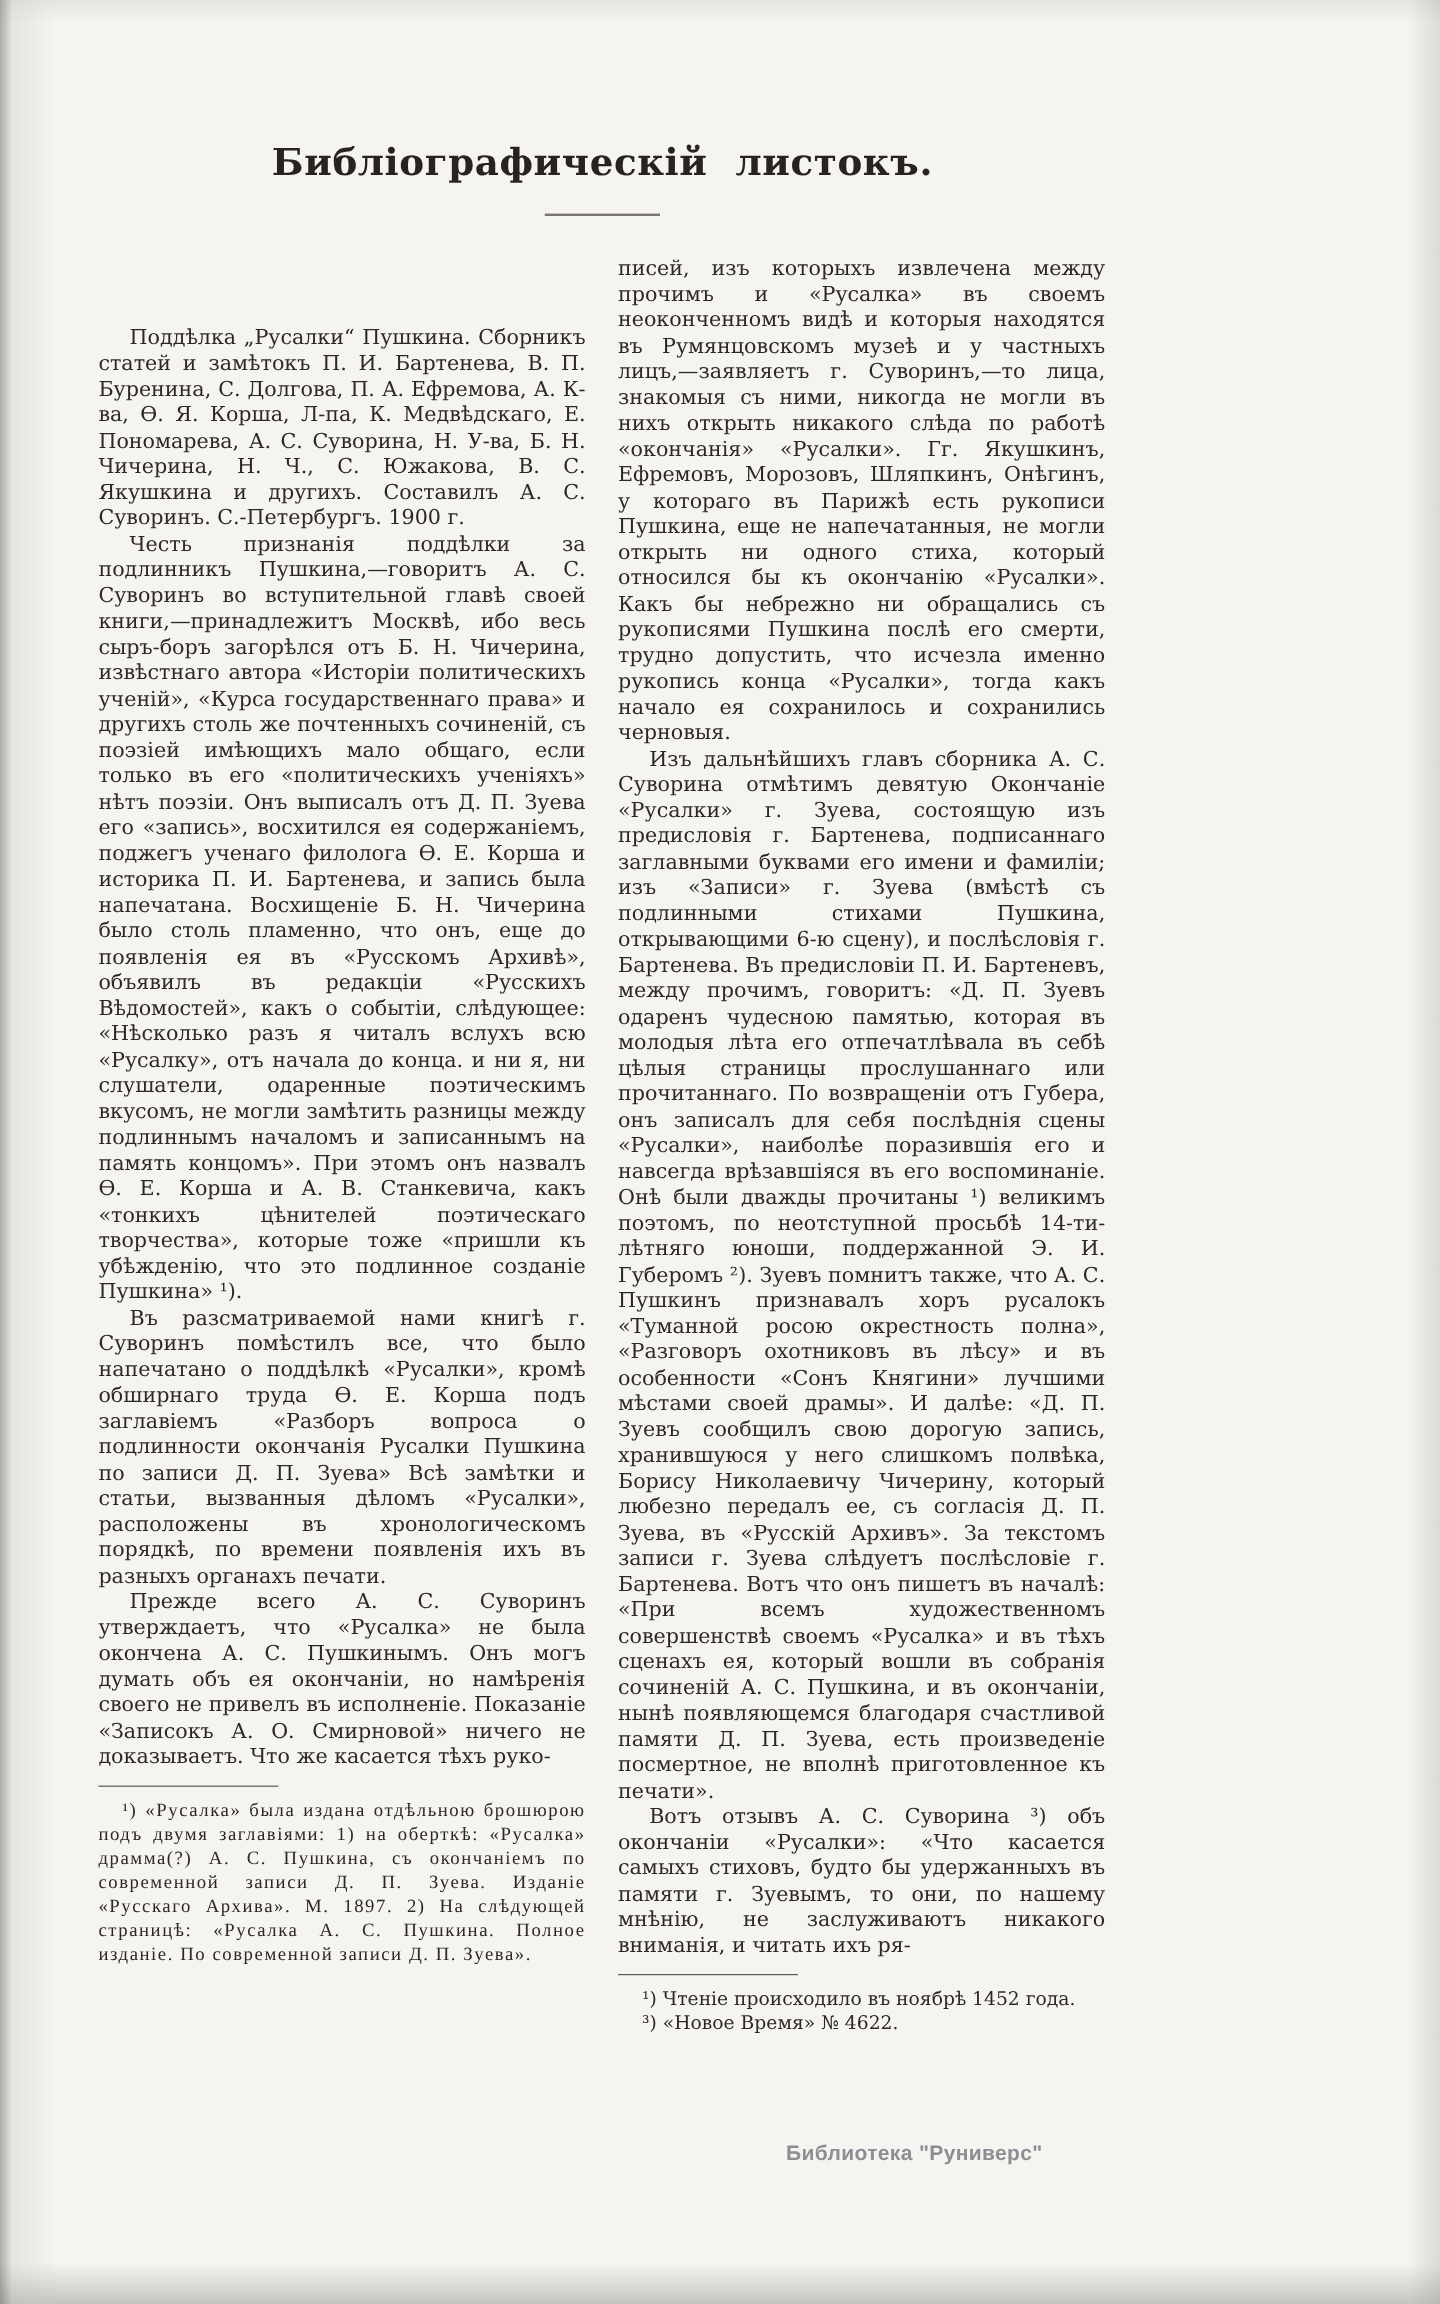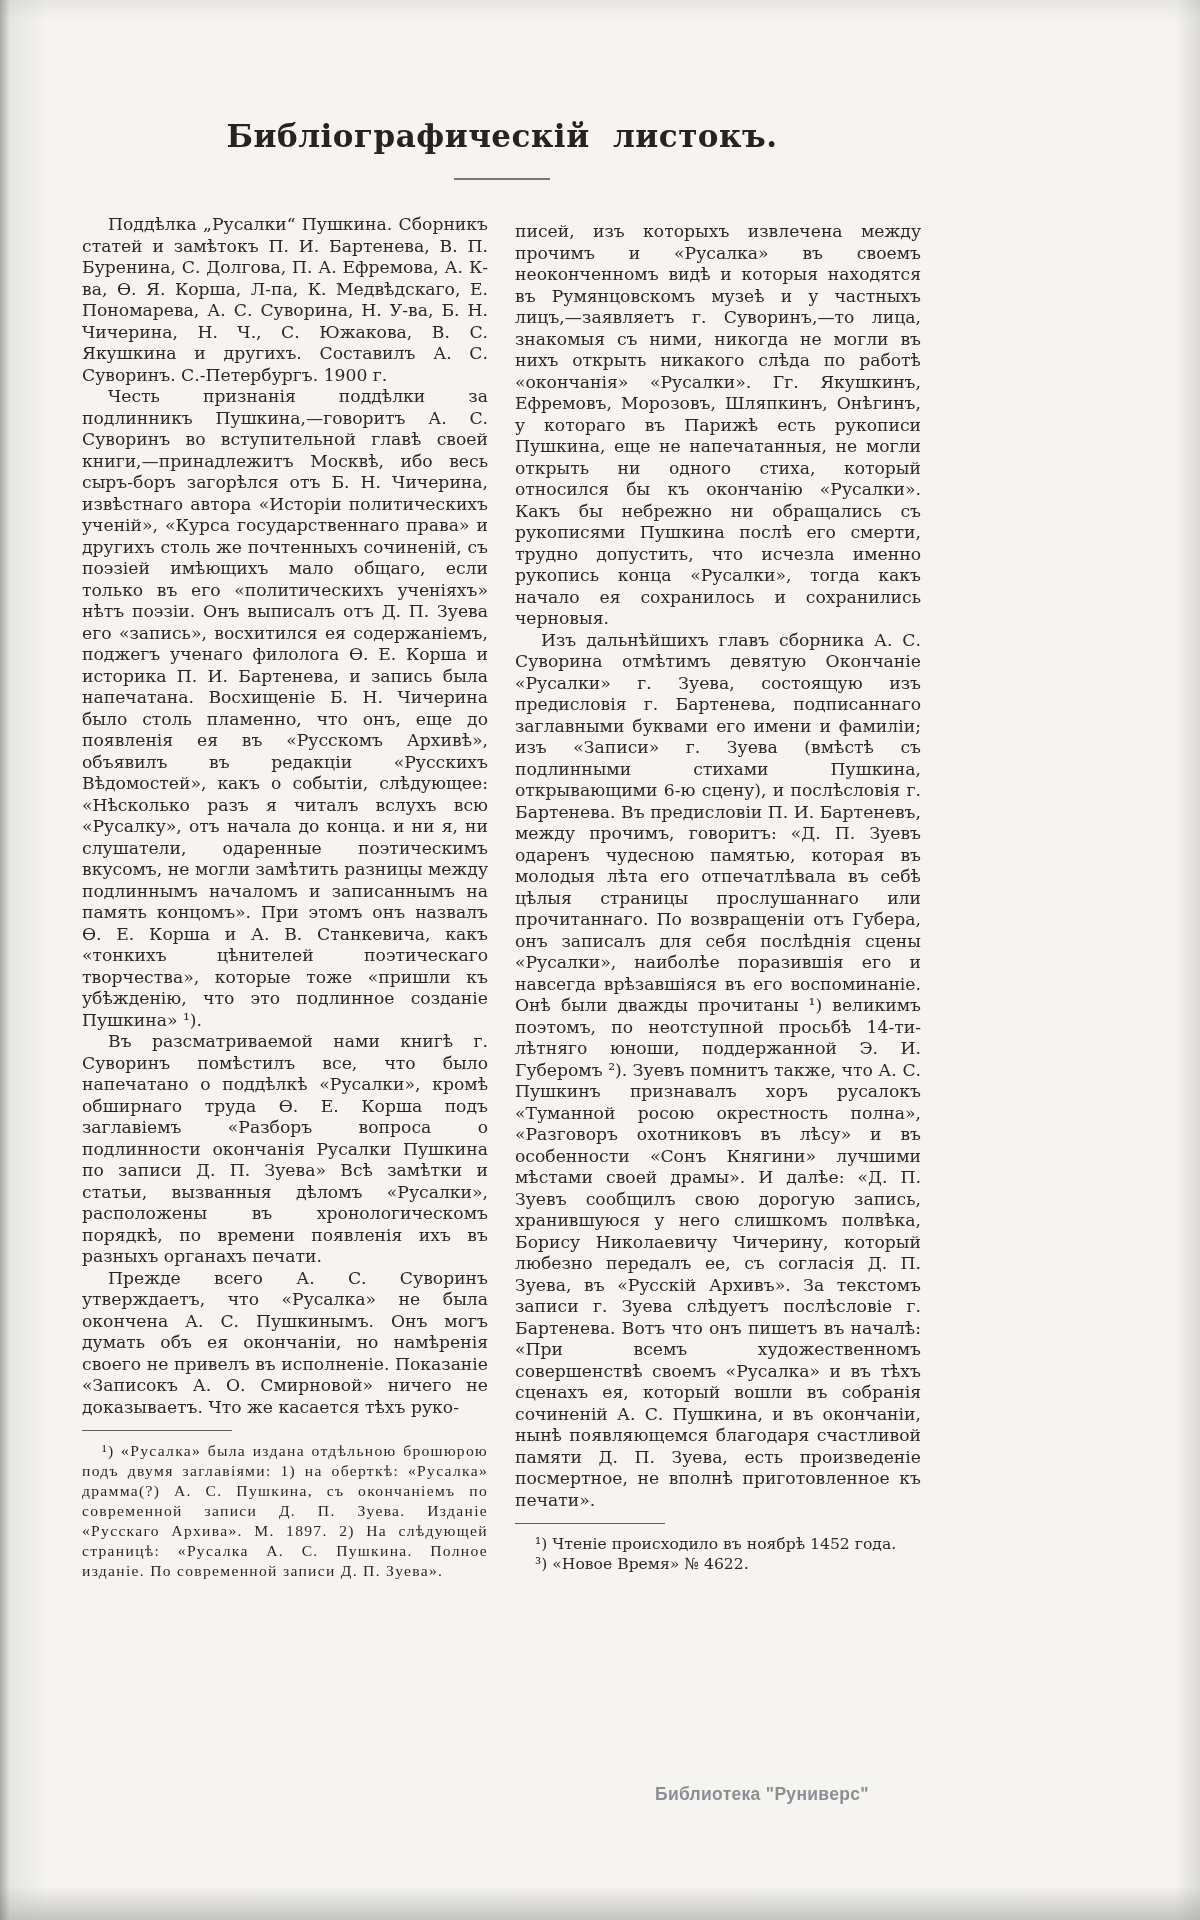--- a/index.html
+++ b/index.html
@@ -107,20 +107,21 @@
         <p>Честь признанія поддѣлки за подлинникъ Пушкина,—говоритъ А. С. Суворинъ во вступительной главѣ своей книги,—принадлежитъ Москвѣ, ибо весь сыръ-боръ загорѣлся отъ Б. Н. Чичерина, извѣстнаго автора «Исторіи политическихъ ученій», «Курса государственнаго права» и другихъ столь же почтенныхъ сочиненій, съ поэзіей имѣющихъ мало общаго, если только въ его «политическихъ ученіяхъ» нѣтъ поэзіи. Онъ выписалъ отъ Д. П. Зуева его «запись», восхитился ея содержаніемъ, поджегъ ученаго филолога Ѳ. Е. Корша и историка П. И. Бартенева, и запись была напечатана. Восхищеніе Б. Н. Чичерина было столь пламенно, что онъ, еще до появленія ея въ «Русскомъ Архивѣ», объявилъ въ редакціи «Русскихъ Вѣдомостей», какъ о событіи, слѣдующее: «Нѣсколько разъ я читалъ вслухъ всю «Русалку», отъ начала до конца. и ни я, ни слушатели, одаренные поэтическимъ вкусомъ, не могли замѣтить разницы между подлиннымъ началомъ и записаннымъ на память концомъ». При этомъ онъ назвалъ Ѳ. Е. Корша и А. В. Станкевича, какъ «тонкихъ цѣнителей поэтическаго творчества», которые тоже «пришли къ убѣжденію, что это подлинное созданіе Пушкина» ¹).</p>
         <p>Въ разсматриваемой нами книгѣ г. Суворинъ помѣстилъ все, что было напечатано о поддѣлкѣ «Русалки», кромѣ обширнаго труда Ѳ. Е. Корша подъ заглавіемъ «Разборъ вопроса о подлинности окончанія Русалки Пушкина по записи Д. П. Зуева» Всѣ замѣтки и статьи, вызванныя дѣломъ «Русалки», расположены въ хронологическомъ порядкѣ, по времени появленія ихъ въ разныхъ органахъ печати.</p>
         <p>Прежде всего А. С. Суворинъ утверждаетъ, что «Русалка» не была окончена А. С. Пушкинымъ. Онъ могъ думать объ ея окончаніи, но намѣренія своего не привелъ въ исполненіе. Показаніе «Записокъ А. О. Смирновой» ничего не доказываетъ. Что же касается тѣхъ руко-</p>
         <div class="fn-rule"></div>
         <p class="footnote spaced">¹) «Русалка» была издана отдѣльною брошюрою подъ двумя заглавіями: 1) на оберткѣ: «Русалка» драмма(?) А. С. Пушкина, съ окончаніемъ по современной записи Д. П. Зуева. Изданіе «Русскаго Архива». М. 1897. 2) На слѣдующей страницѣ: «Русалка А. С. Пушкина. Полное изданіе. По современной записи Д. П. Зуева».</p>
       </div>
 
       <div class="col">
         <p class="cont">писей, изъ которыхъ извлечена между прочимъ и «Русалка» въ своемъ неоконченномъ видѣ и которыя находятся въ Румянцовскомъ музеѣ и у частныхъ лицъ,—заявляетъ г. Суворинъ,—то лица, знакомыя съ ними, никогда не могли въ нихъ открыть никакого слѣда по работѣ «окончанія» «Русалки». Гг. Якушкинъ, Ефремовъ, Морозовъ, Шляпкинъ, Онѣгинъ, у котораго въ Парижѣ есть рукописи Пушкина, еще не напечатанныя, не могли открыть ни одного стиха, который относился бы къ окончанію «Русалки». Какъ бы небрежно ни обращались съ рукописями Пушкина послѣ его смерти, трудно допустить, что исчезла именно рукопись конца «Русалки», тогда какъ начало ея сохранилось и сохранились черновыя.</p>
         <p>Изъ дальнѣйшихъ главъ сборника А. С. Суворина отмѣтимъ девятую Окончаніе «Русалки» г. Зуева, состоящую изъ предисловія г. Бартенева, подписаннаго заглавными буквами его имени и фамиліи; изъ «Записи» г. Зуева (вмѣстѣ съ подлинными стихами Пушкина, открывающими 6-ю сцену), и послѣсловія г. Бартенева. Въ предисловіи П. И. Бартеневъ, между прочимъ, говоритъ: «Д. П. Зуевъ одаренъ чудесною памятью, которая въ молодыя лѣта его отпечатлѣвала въ себѣ цѣлыя страницы прослушаннаго или прочитаннаго. По возвращеніи отъ Губера, онъ записалъ для себя послѣднія сцены «Русалки», наиболѣе поразившія его и навсегда врѣзавшіяся въ его воспоминаніе. Онѣ были дважды прочитаны ¹) великимъ поэтомъ, по неотступной просьбѣ 14-ти-лѣтняго юноши, поддержанной Э. И. Губеромъ ²). Зуевъ помнитъ также, что А. С. Пушкинъ признавалъ хоръ русалокъ «Туманной росою окрестность полна», «Разговоръ охотниковъ въ лѣсу» и въ особенности «Сонъ Княгини» лучшими мѣстами своей драмы». И далѣе: «Д. П. Зуевъ сообщилъ свою дорогую запись, хранившуюся у него слишкомъ полвѣка, Борису Николаевичу Чичерину, который любезно передалъ ее, съ согласія Д. П. Зуева, въ «Русскій Архивъ». За текстомъ записи г. Зуева слѣдуетъ послѣсловіе г. Бартенева. Вотъ что онъ пишетъ въ началѣ: «При всемъ художественномъ совершенствѣ своемъ «Русалка» и въ тѣхъ сценахъ ея, который вошли въ собранія сочиненій А. С. Пушкина, и въ окончаніи, нынѣ появляющемся благодаря счастливой памяти Д. П. Зуева, есть произведеніе посмертное, не вполнѣ приготовленное къ печати».</p>
+        <p>Вотъ отзывъ А. С. Суворина ³) объ окончаніи «Русалки»: «Что касается самыхъ стиховъ, будто бы удержанныхъ въ памяти г. Зуевымъ, то они, по нашему мнѣнію, не заслуживаютъ никакого вниманія, и читать ихъ ря-</p>
         <div class="fn-rule"></div>
         <p class="footnote">¹) Чтеніе происходило въ ноябрѣ 1452 года.</p>
         <p class="footnote">³) «Новое Время» № 4622.</p>
       </div>
 
     </div>
   </div>
 
   <div class="watermark">Библиотека "Руниверс"</div>
 </div>

